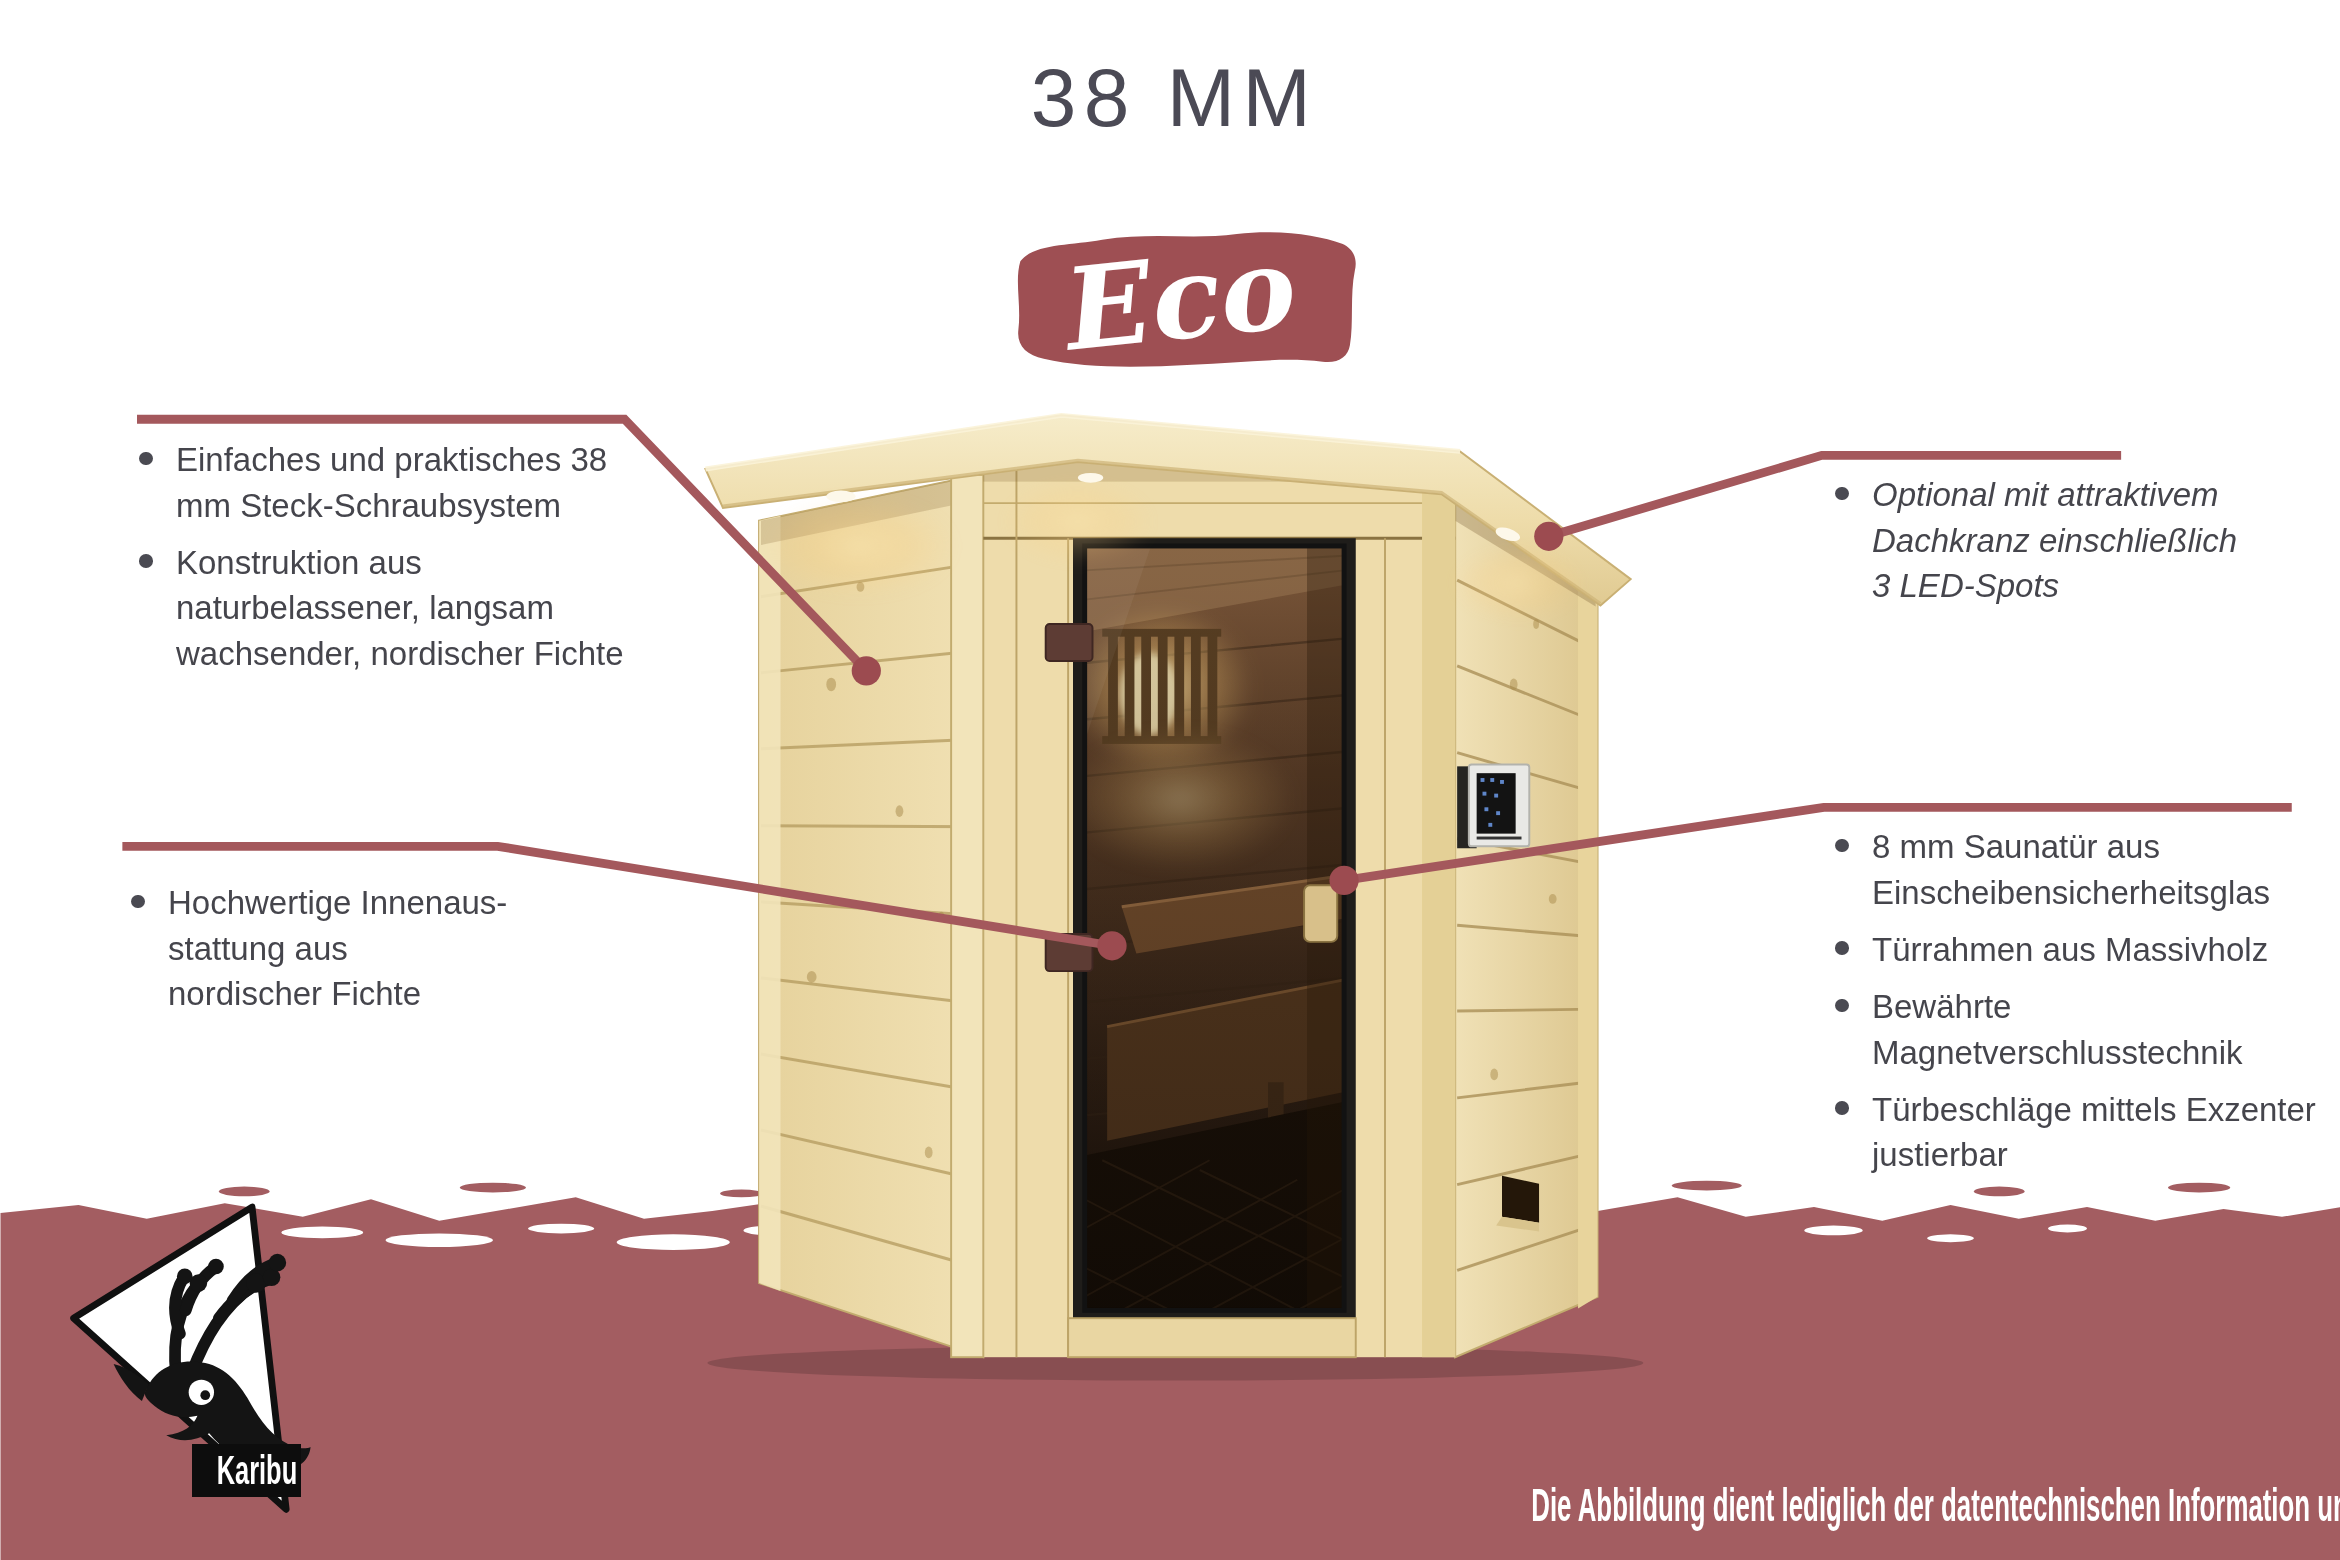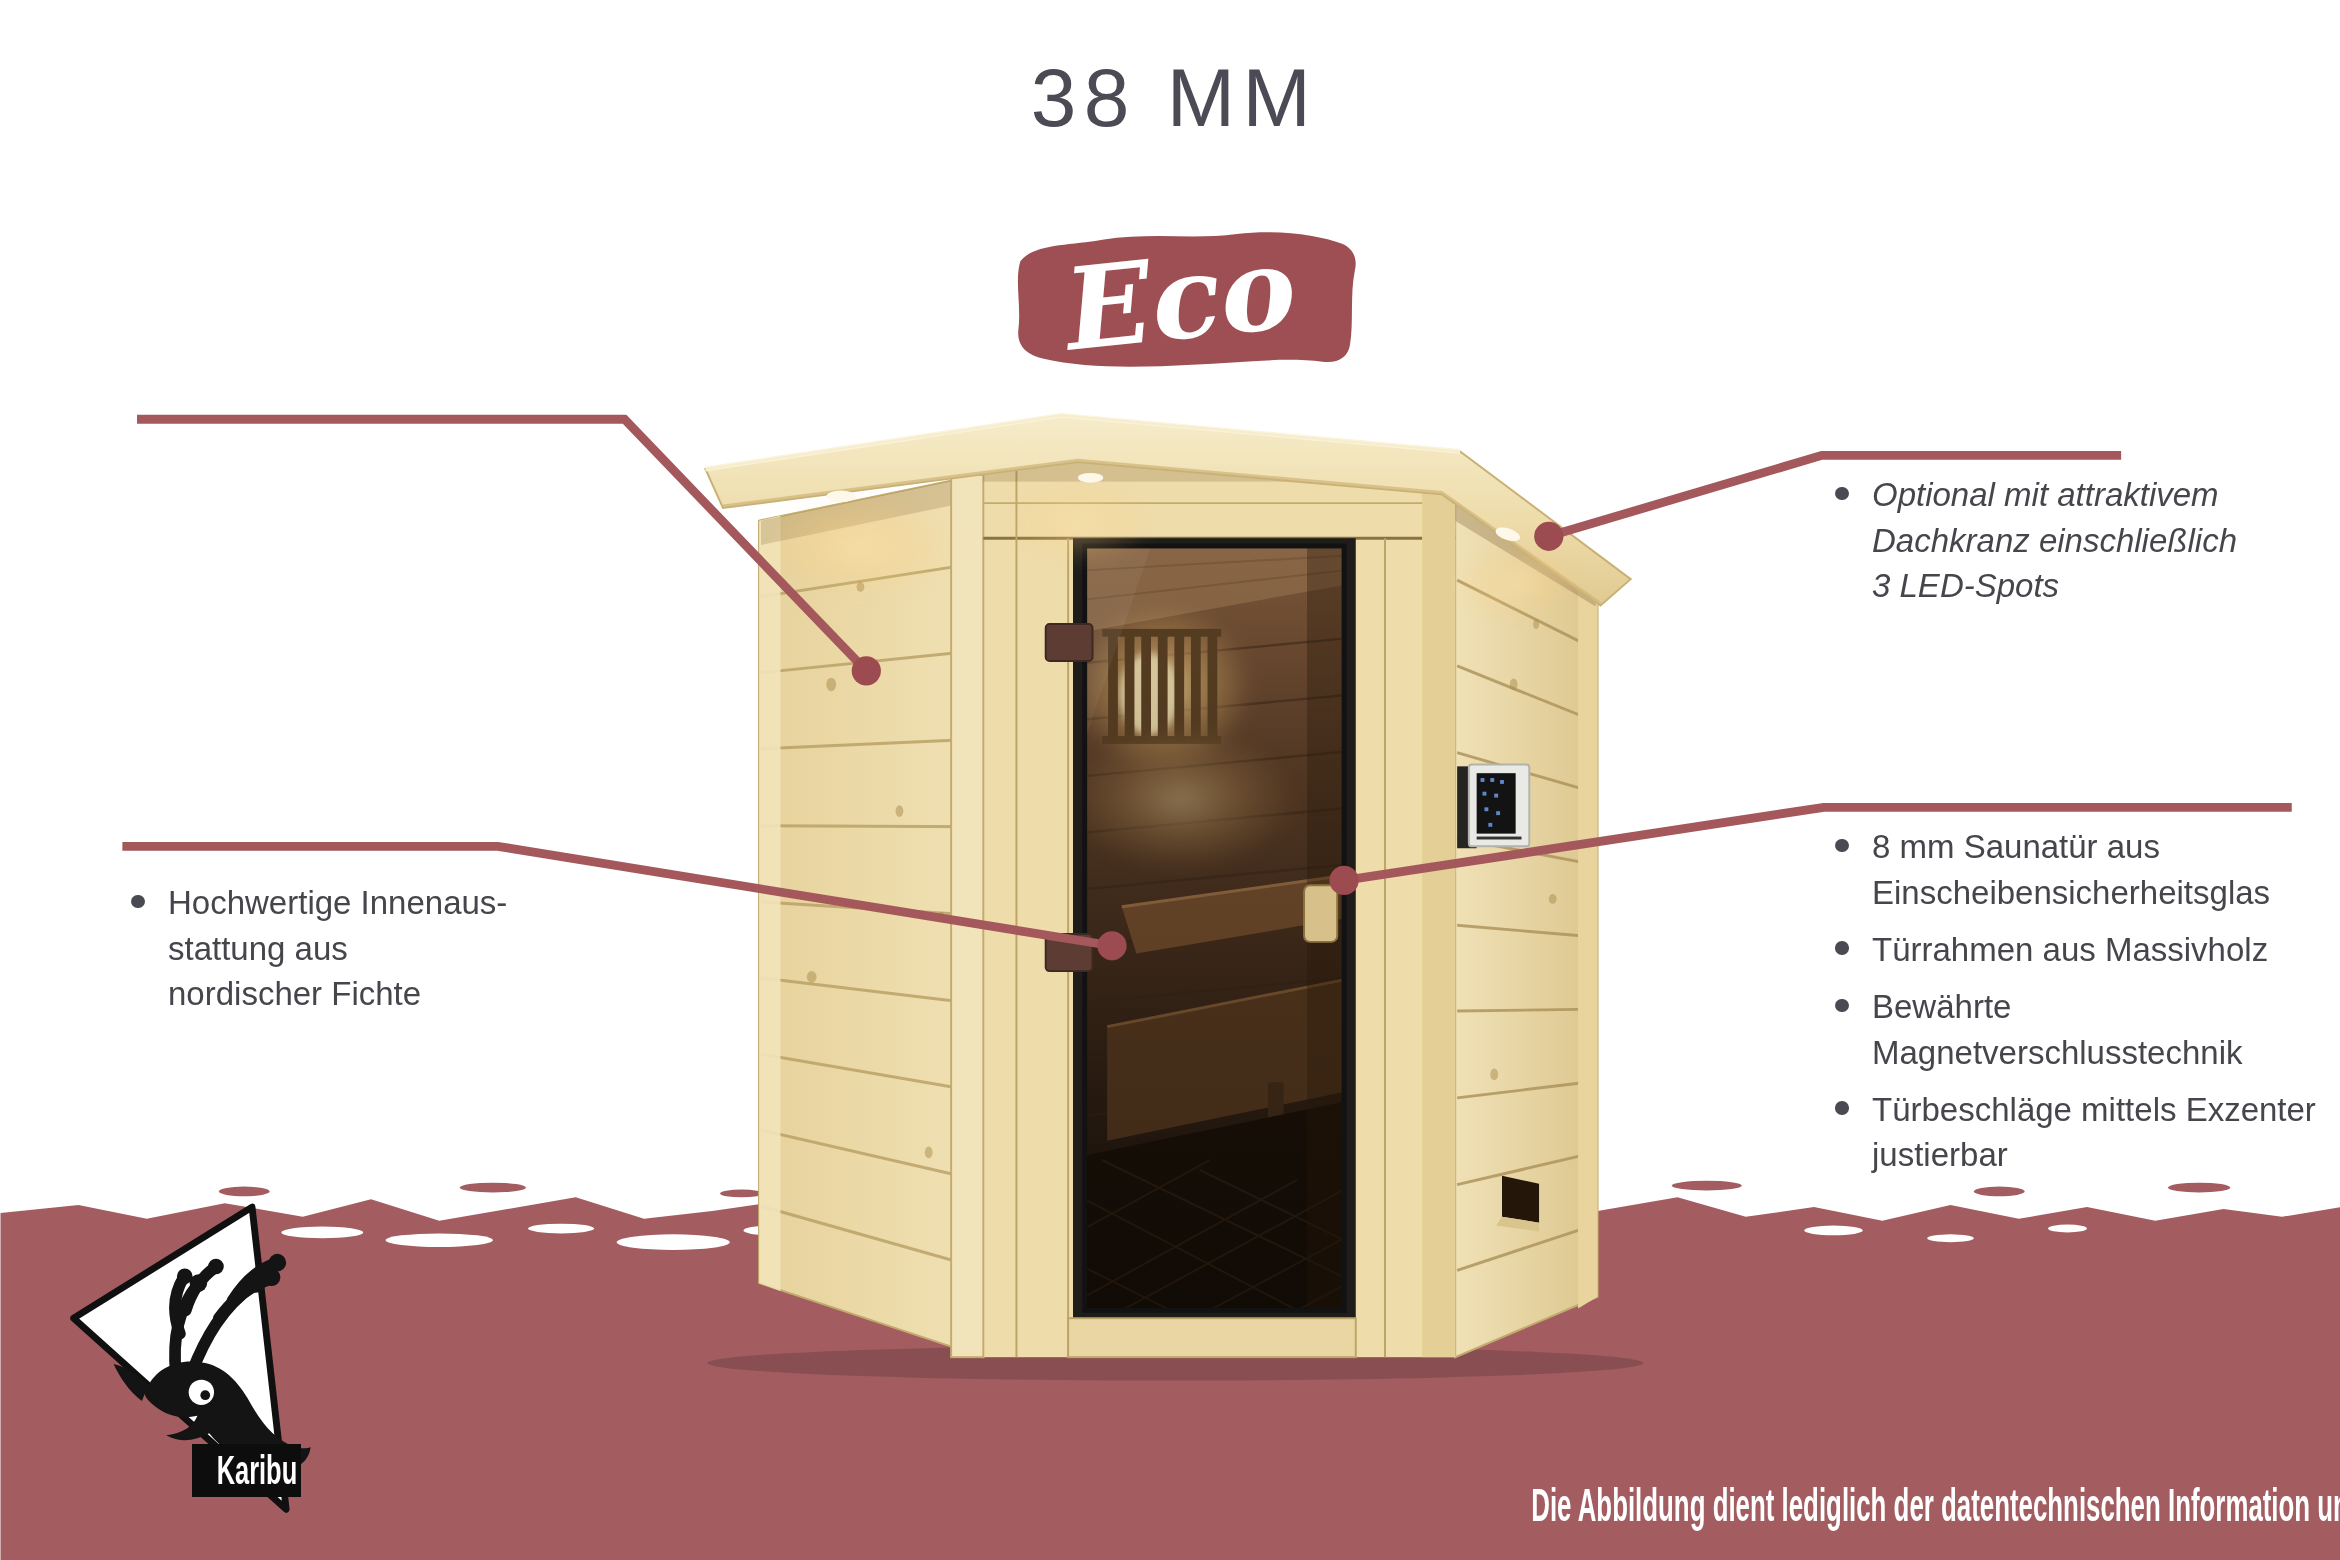--- a/index.html
+++ b/index.html
@@ -300,20 +300,22 @@
         <path d="M272,1496 Q284,1503 297,1500" stroke="#ffffff" stroke-width="4" fill="none" stroke-linecap="round"></path>
       </g>
     </g>
   </svg>
 
   <h1 class="title">38 MM</h1>
 
   <div class="eco-text">Eco</div>
 
   <ul class="callout-text lt">
+    <li>Einfaches und praktisches 38 mm Steck-Schraubsystem</li>
+    <li>Konstruktion aus naturbelassener, langsam wachsender, nordischer Fichte</li>
   </ul>
 
   <ul class="callout-text lb">
     <li>Hochwertige Innenaus-stattung aus nordischer Fichte</li>
   </ul>
 
   <ul class="callout-text rt">
     <li>Optional mit attraktivem Dachkranz einschließlich 3 LED-Spots</li>
   </ul>
 

